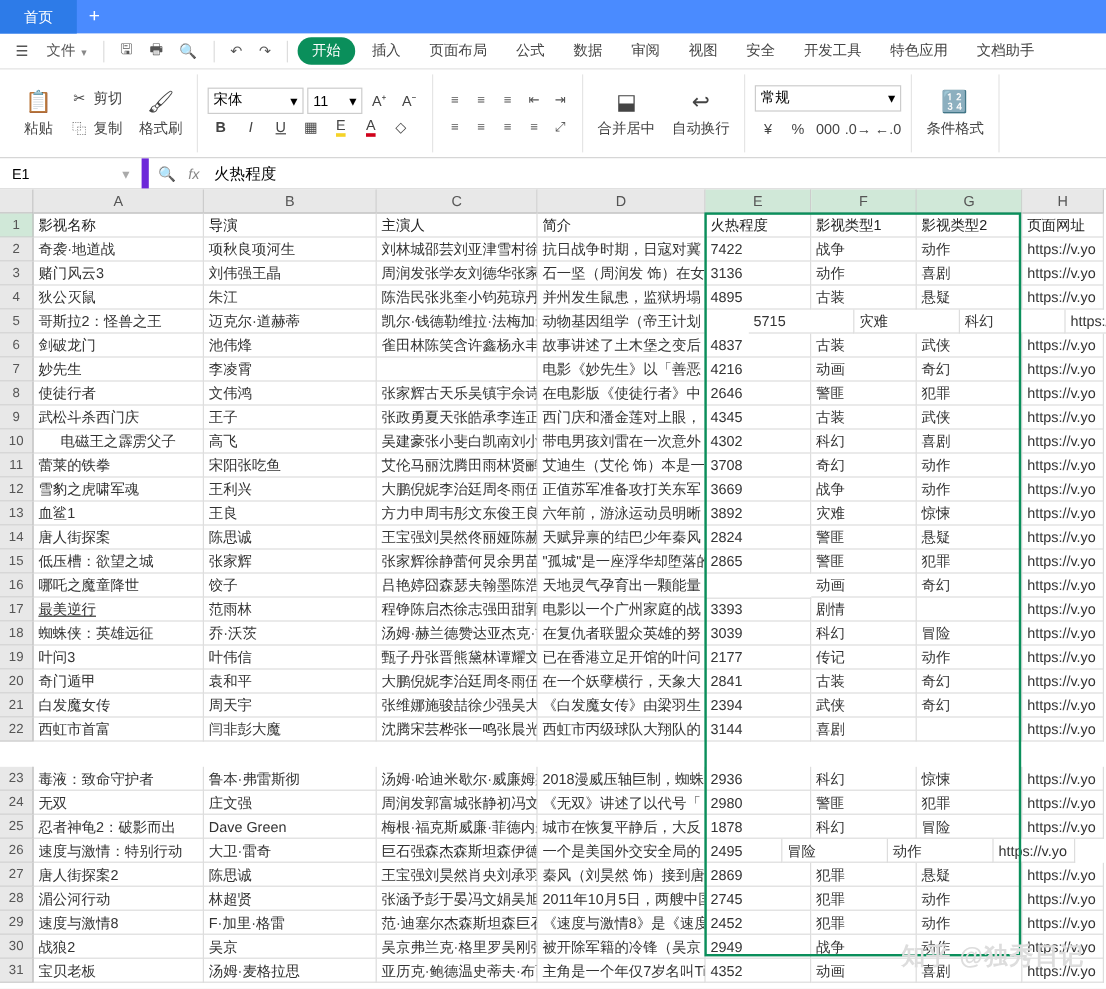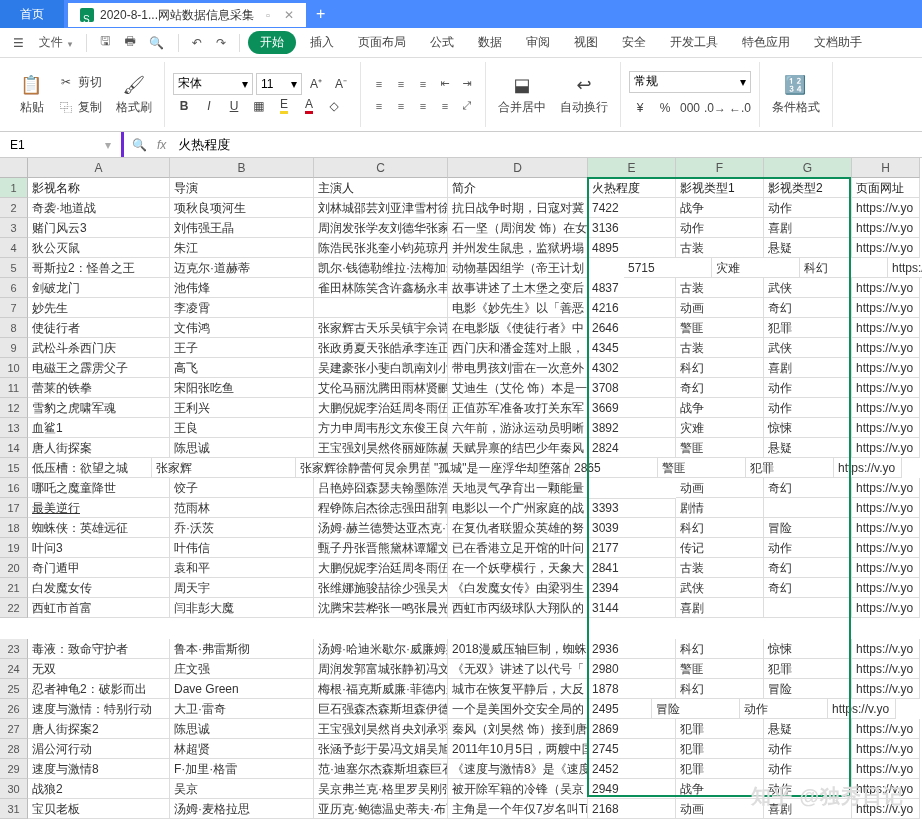--- a/index.html
+++ b/index.html
@@ -33,21 +33,21 @@
 .rrow { display: flex; gap: 3px; align-items: center; }
 .font-sel { border: 1px solid #ccc; height: 22px; padding: 0 4px; display: flex; align-items: center; min-width: 80px; justify-content: space-between; cursor: pointer; }
 .font-sel.size { min-width: 46px; }
 .fmt-btn { width: 22px; height: 22px; display: inline-flex; align-items: center; justify-content: center; cursor: pointer; color: #444; border-radius: 2px; }
 .fmt-btn .underline-color { border-bottom: 3px solid #d0021b; display: inline-block; line-height: 14px; }
 .fmt-btn .underline-color.yellow { border-bottom-color: #f5d328; }
 .align-grid { display: grid; grid-template-columns: repeat(5, 20px); grid-template-rows: repeat(2, 20px); gap: 2px; }
 .align-grid .ab { cursor: pointer; display: flex; align-items: center; justify-content: center; font-size: 11px; color: #555; }
 
 .cellbox { background: #fff; height: 26px; display: flex; align-items: center; border-bottom: 1px solid #ccc; }
-.namebox { width: 124px; border-right: 3px solid #6d28d9; padding: 0 10px; height: 100%; display: flex; align-items: center; justify-content: space-between; }
+.namebox { width: 124px; border-right: 6px solid #6d28d9; padding: 0 10px; height: 100%; display: flex; align-items: center; justify-content: space-between; }
 .fxarea { display: flex; align-items: center; padding: 0 8px; gap: 10px; flex: 1; }
 .fxarea .fx { font-style: italic; color: #888; cursor: pointer; }
 .fxarea .zoom { color: #888; cursor: pointer; }
 .fxarea input { border: none; outline: none; flex: 1; font-size: 13px; padding: 2px; }
 
 .sheet { display: flex; height: 666px; background: #fff; }
 .colhdrs { display: flex; }
 .corner { width: 28px; height: 20px; background: #e8e8e8; border-right: 1px solid #bbb; border-bottom: 1px solid #bbb; }
 .colhdr { height: 20px; background: #e8e8e8; border-right: 1px solid #ccc; border-bottom: 1px solid #bbb; text-align: center; line-height: 20px; color: #555; font-size: 12px; }
 .colhdr.sel { background: #d0e8d8; }
@@ -58,26 +58,20 @@
 .cell.header { font-weight: normal; color: #222; }
 .selection-border { position: absolute; border: 2px solid #0a8f5b; pointer-events: none; }
 .watermark { position: absolute; right: 18px; bottom: 14px; color: #ddd; font-size: 20px; font-weight: bold; pointer-events:none; letter-spacing:1px; }
 .dropdown-arrow::after { content: "▾"; font-size: 9px; color: #888; margin-left: 3px; }
 </style>
 </head>
 <body>
 
 <div class="titlebar">
   <div class="home-tab">首页</div>
-  <div class="file-tab">
-    <span class="doc-icon"></span>
-    <span>2020-8-1...网站数据信息采集</span>
-    <span class="tab-restore">▫</span>
-    <span class="tab-close">✕</span>
-  </div>
   <div class="add-tab">+</div>
 </div>
 
 <div class="menubar">
   <span class="hamburger menu-btn icon-only">☰</span>
   <span class="menu-btn">
       <span>文件</span>
       <span class="dropdown-arrow"></span>
     </span>
   <span class="sep"></span>
@@ -339,21 +333,21 @@
             <div class="cell" style="width: 140px;">西门庆和潘金莲对上眼，</div>
             <div class="cell" style="width: 88px;">4345</div>
             <div class="cell" style="width: 88px;">古装</div>
             <div class="cell" style="width: 88px;">武侠</div>
             <div class="cell" style="width: 68px;">https://v.yo</div>
           </div>
         </div>
         <div style="display: flex;">
           <div class="rowhdr">10</div>
           <div class="gridrow">
-            <div class="cell" style="width: 142px;">电磁王之霹雳父子</div>
+            <div class="cell" style="width: 142px; text-align: center;">电磁王之霹雳父子</div>
             <div class="cell" style="width: 144px;">高飞</div>
             <div class="cell" style="width: 134px;">吴建豪张小斐白凯南刘小</div>
             <div class="cell" style="width: 140px;">带电男孩刘雷在一次意外</div>
             <div class="cell" style="width: 88px;">4302</div>
             <div class="cell" style="width: 88px;">科幻</div>
             <div class="cell" style="width: 88px;">喜剧</div>
             <div class="cell" style="width: 68px;">https://v.yo</div>
           </div>
         </div>
         <div style="display: flex;">
@@ -404,21 +398,21 @@
             <div class="cell" style="width: 140px;">天赋异禀的结巴少年秦风</div>
             <div class="cell" style="width: 88px;">2824</div>
             <div class="cell" style="width: 88px;">警匪</div>
             <div class="cell" style="width: 88px;">悬疑</div>
             <div class="cell" style="width: 68px;">https://v.yo</div>
           </div>
         </div>
         <div style="display: flex;">
           <div class="rowhdr">15</div>
           <div class="gridrow">
-            <div class="cell" style="width: 124px;">低压槽：欲望之城</div>
+            <div class="cell" style="width: 142px;">低压槽：欲望之城</div>
             <div class="cell" style="width: 144px;">张家辉</div>
             <div class="cell" style="width: 134px;">张家辉徐静蕾何炅余男苗</div>
             <div class="cell" style="width: 140px;">"孤城"是一座浮华却堕落的</div>
             <div class="cell" style="width: 88px;">2865</div>
             <div class="cell" style="width: 88px;">警匪</div>
             <div class="cell" style="width: 88px;">犯罪</div>
             <div class="cell" style="width: 68px;">https://v.yo</div>
           </div>
         </div>
         <div style="display: flex;">
@@ -616,21 +610,21 @@
             <div class="cell" style="width: 68px;">https://v.yo</div>
           </div>
         </div>
         <div style="display: flex;">
           <div class="rowhdr">31</div>
           <div class="gridrow">
             <div class="cell" style="width: 142px;">宝贝老板</div>
             <div class="cell" style="width: 144px;">汤姆·麦格拉思</div>
             <div class="cell" style="width: 134px;">亚历克·鲍德温史蒂夫·布西</div>
             <div class="cell" style="width: 140px;">主角是一个年仅7岁名叫Ti</div>
-            <div class="cell" style="width: 88px;">2168</div>
+            <div class="cell" style="width: 88px;">4352</div>
             <div class="cell" style="width: 88px;">动画</div>
             <div class="cell" style="width: 88px;">喜剧</div>
             <div class="cell" style="width: 68px;">https://v.yo</div>
           </div>
         </div>
         <div class="selection-border" style="left: 587px; top: -1px; width: 264px; height: 620px;"></div>
       </div>
     <div class="watermark">知乎 @独秀日记</div>
   </div>
 </div>

